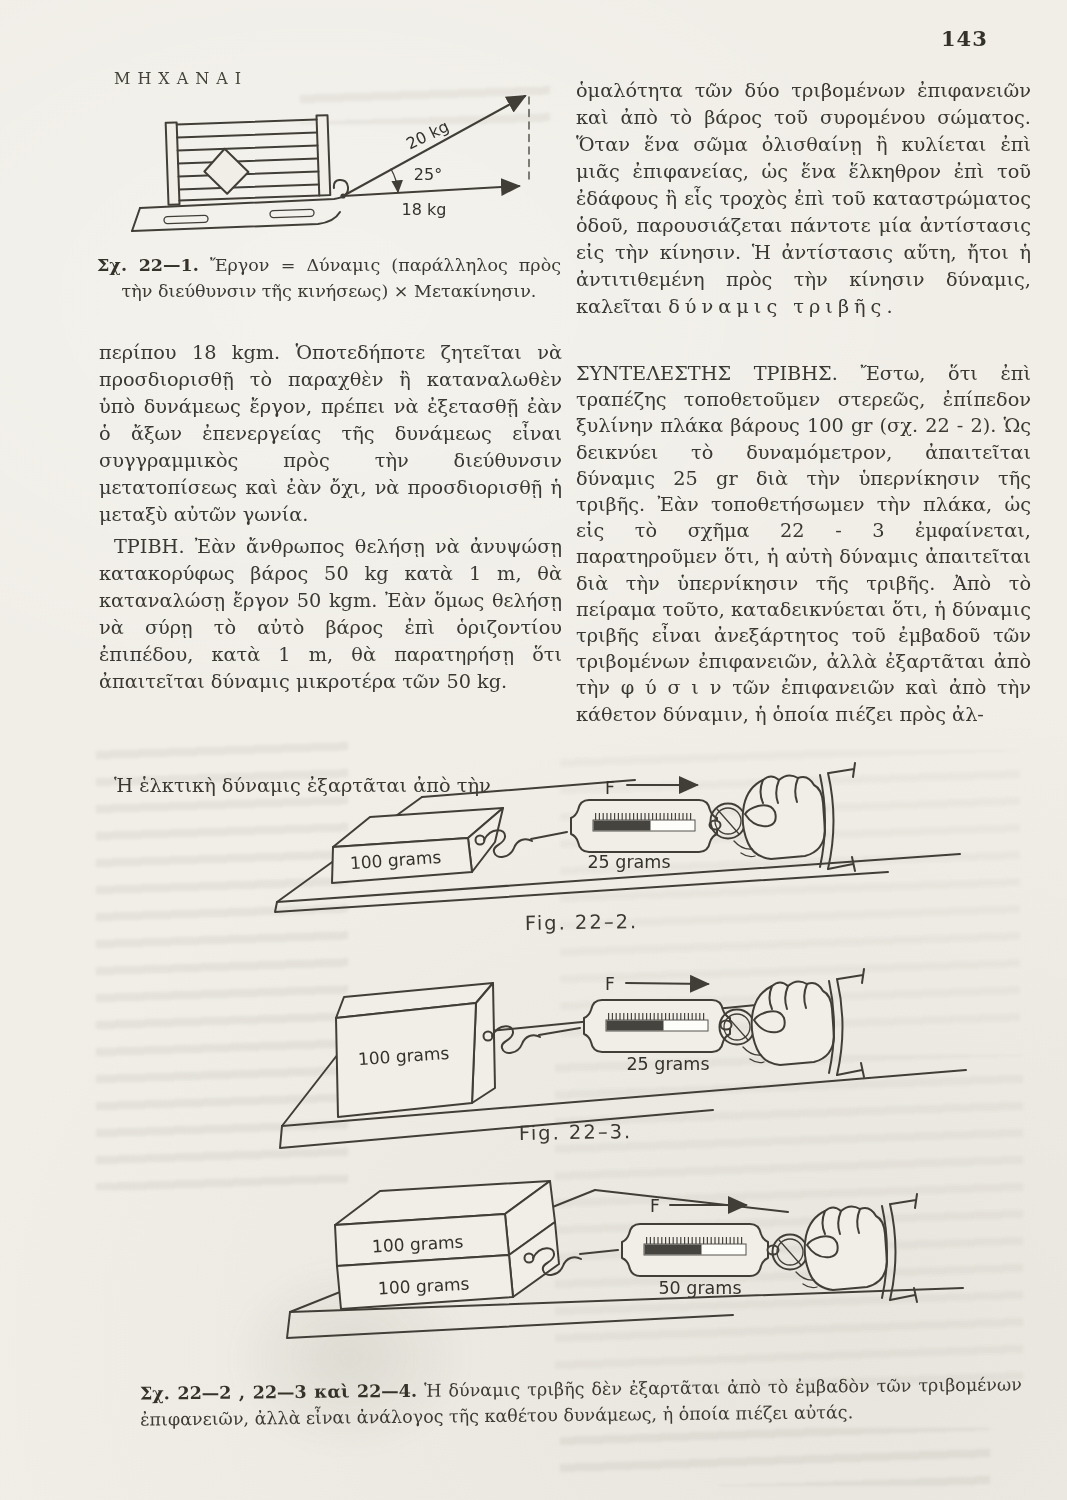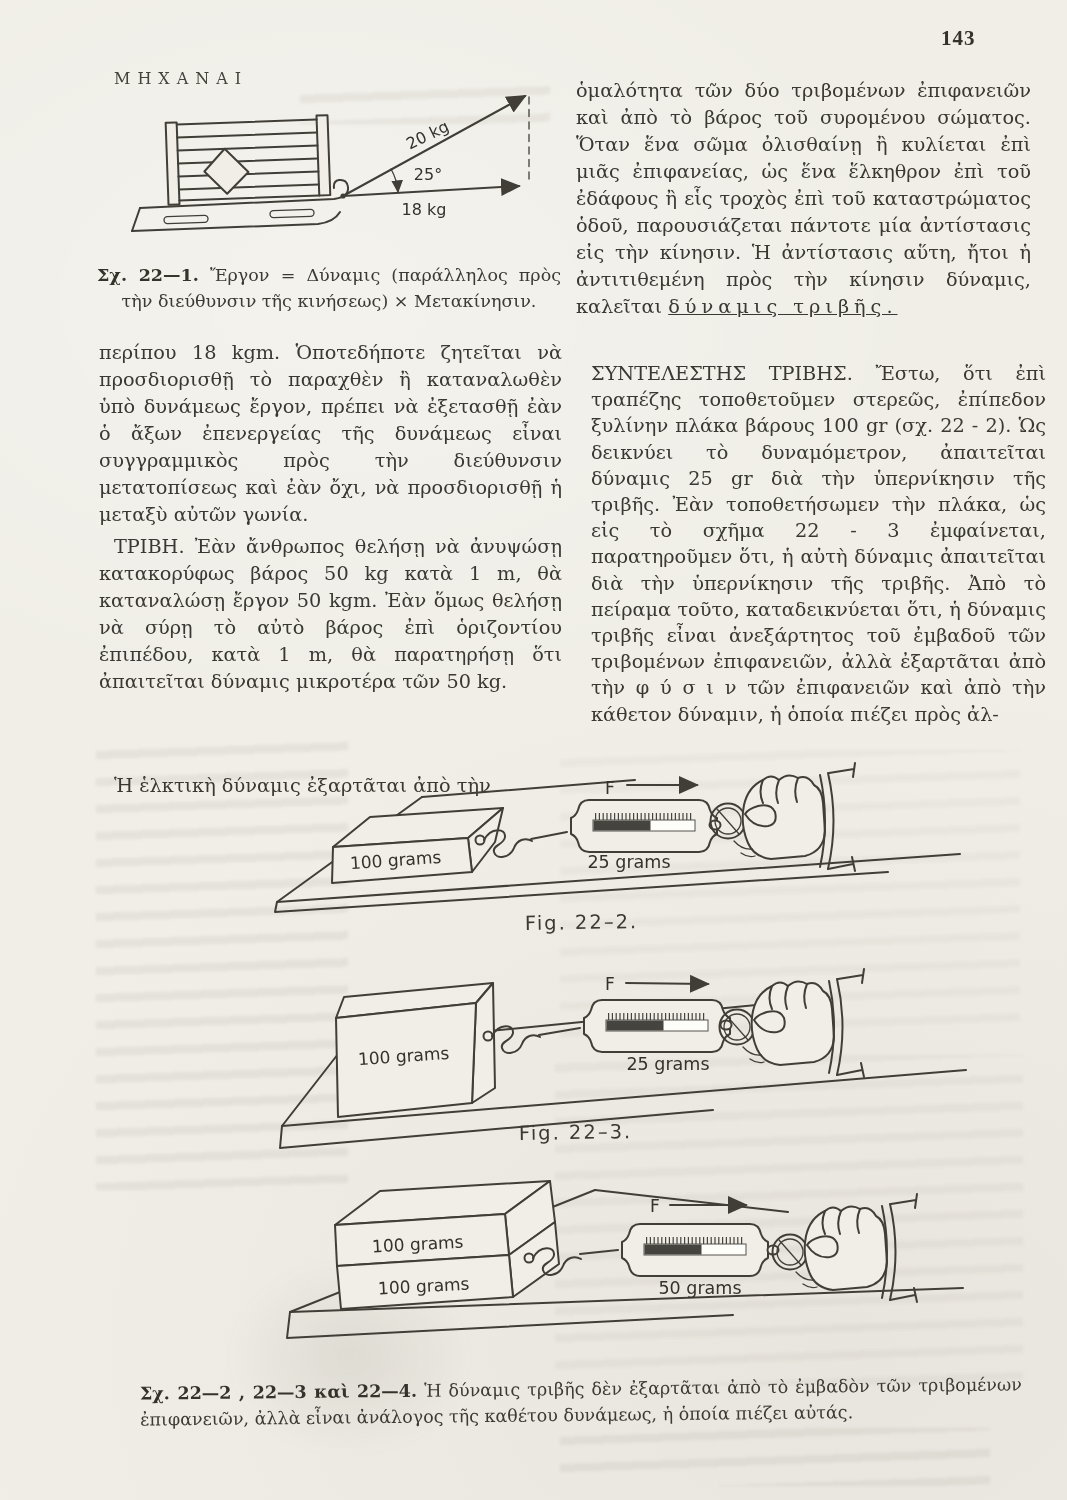--- a/index.html
+++ b/index.html
@@ -10,29 +10,29 @@
         background:
           radial-gradient(ellipse 900px 600px at 30% 20%, rgba(255,255,255,.25), transparent 70%),
           radial-gradient(ellipse 1200px 900px at 80% 90%, rgba(120,112,96,.07), transparent 75%),
           #f0eee7;}
   .bleed{position:absolute;
          background:repeating-linear-gradient(178deg, transparent 0 9px, rgba(108,102,90,.085) 9px 17px, transparent 17px 27px);
          filter:blur(1.6px);}
   .stain{position:absolute;background:radial-gradient(ellipse at 50% 50%, rgba(120,112,95,.12), transparent 68%);
          filter:blur(6px);}
   .running-head{position:absolute;left:114px;top:58px;font-size:16px;letter-spacing:7px;color:#45433c;margin-top:11px;}
-  .page-number{position:absolute;left:941px;top:26px;font-size:21px;font-weight:bold;color:#34322c;letter-spacing:1px;font-family:Liberation Serif, serif;}
+  .page-number{position:absolute;left:941px;top:26px;font-size:21px;font-weight:bold;color:#34322c;letter-spacing:1px;}
   .para{position:absolute;width:463px;text-align:justify;font-size:19.3px;line-height:27px;color:#3a3832;}
   .rcol{left:576px;width:455px;}
   .lcol{left:99px;}
-  .lh26{line-height:26.2px;margin-left:15px;}
+  .lh26{line-height:26.2px;}
   .indent{text-indent:15px;}
   .gcaption{position:absolute;font-size:17.5px;line-height:26px;color:#3c3a33;text-align:justify;text-align-last:center;}
   .gcaption b{font-weight:bold;color:#343229;}
-  .sperr{letter-spacing:5px;text-decoration:underline;}
+  .sperr{letter-spacing:5px;}
   .figcap{position:absolute;font-family:"DejaVu Sans",sans-serif;font-size:19.5px;letter-spacing:2px;color:#3b3933;}
   svg{position:absolute;overflow:visible;}
   .ln{stroke:#403e37;stroke-width:2;stroke-linecap:round;stroke-linejoin:round;}
   .thin{stroke:#403e37;stroke-width:1.3;fill:none;stroke-linecap:round;}
   .fp{fill:#f0eee7;}
   .nf{fill:none;}
   .figtxt{font-family:"DejaVu Sans",sans-serif;fill:#34322c;}
 </style>
 </head>
 <body>
@@ -99,21 +99,21 @@
       <line x1="231" y1="114" x2="413" y2="14" class="ln" marker-end="url(#m1)"></line>
       <line x1="231" y1="114" x2="407" y2="104" class="ln" marker-end="url(#m1)"></line>
       <line x1="417" y1="15" x2="417" y2="101" class="thin" stroke-dasharray="7 5.5"></line>
       <path d="M279,87 A55,55 0 0 1 286,110" class="thin" marker-end="url(#m1)"></path>
       <text class="figtxt" x="318" y="58" font-size="16" text-anchor="middle" transform="rotate(-26 318 58)">20 kg</text>
       <text class="figtxt" x="316" y="98" font-size="16" text-anchor="middle">25°</text>
       <text class="figtxt" x="312" y="133" font-size="16" text-anchor="middle">18 kg</text>
     </g>
   </svg>
 
-  <div class="gcaption" style="left:97px;top:262px;width:464px;">
+  <div class="gcaption" style="left:97px;top:252px;width:464px;">
     <b>Σχ. 22—1.</b>
     <span>Ἔργον = Δύναμις (παράλληλος πρὸς τὴν διεύθυνσιν τῆς κινήσεως) × Μετακίνησιν.</span>
   </div>
 
   <div class="para lcol" style="top:339px;">περίπου 18 kgm. Ὁποτεδήποτε ζητεῖται νὰ προσδιορισθῇ τὸ παραχθὲν ἢ καταναλωθὲν ὑπὸ δυνάμεως ἔργον, πρέπει νὰ ἐξετασθῇ ἐὰν ὁ ἄξων ἐπενεργείας τῆς δυνάμεως εἶναι συγγραμμικὸς πρὸς τὴν διεύθυνσιν μετατοπίσεως καὶ ἐὰν ὄχι, νὰ προσδιορισθῇ ἡ μεταξὺ αὐτῶν γωνία.</div>
   <div class="para lcol indent" style="top:533px;">ΤΡΙΒΗ. Ἐὰν ἄνθρωπος θελήσῃ νὰ ἀνυψώσῃ κατακορύφως βάρος 50 kg κατὰ 1 m, θὰ καταναλώσῃ ἔργον 50 kgm. Ἐὰν ὅμως θελήσῃ νὰ σύρῃ τὸ αὐτὸ βάρος ἐπὶ ὁριζοντίου ἐπιπέδου, κατὰ 1 m, θὰ παρατηρήσῃ ὅτι ἀπαιτεῖται δύναμις μικροτέρα τῶν 50 kg.</div>
   <div class="para lcol indent" style="top:740px;margin-top:32px;">Ἡ ἑλκτικὴ δύναμις ἐξαρτᾶται ἀπὸ τὴν</div>
 
   <div class="para rcol" style="top:77px;">
     <span>ὁμαλότητα τῶν δύο τριβομένων ἐπιφανειῶν καὶ ἀπὸ τὸ βάρος τοῦ συρομένου σώματος. Ὅταν ἕνα σῶμα ὀλισθαίνῃ ἢ κυλίεται ἐπὶ μιᾶς ἐπιφανείας, ὡς ἕνα ἕλκηθρον ἐπὶ τοῦ ἐδάφους ἢ εἷς τροχὸς ἐπὶ τοῦ καταστρώματος ὁδοῦ, παρουσιάζεται πάντοτε μία ἀντίστασις εἰς τὴν κίνησιν. Ἡ ἀντίστασις αὕτη, ἤτοι ἡ ἀντιτιθεμένη πρὸς τὴν κίνησιν δύναμις, καλεῖται</span>

